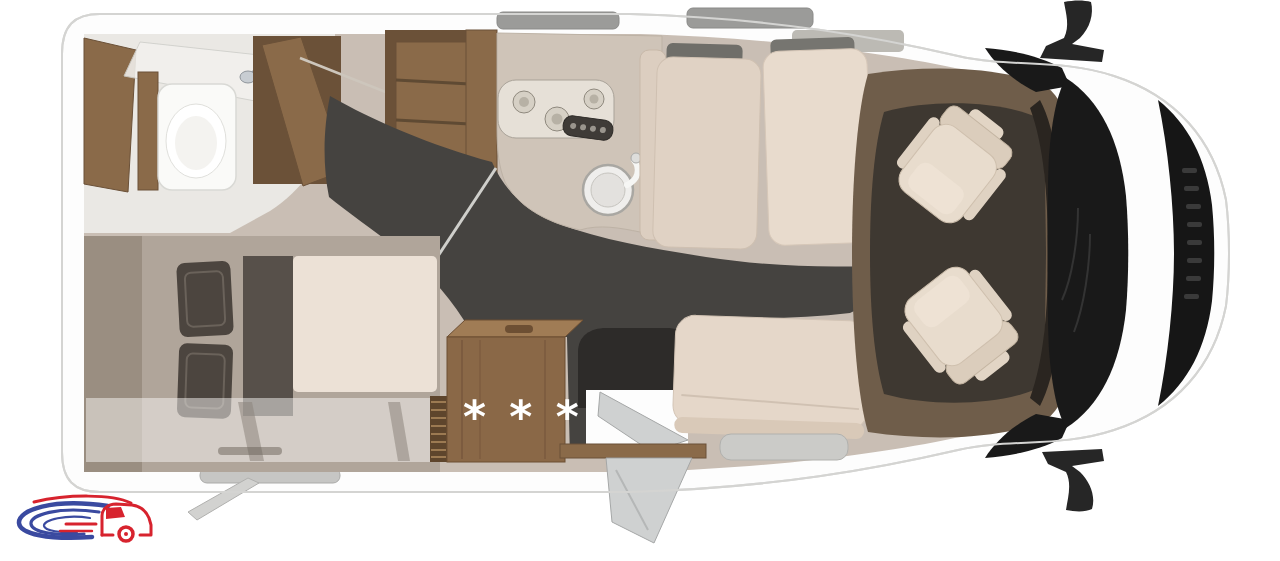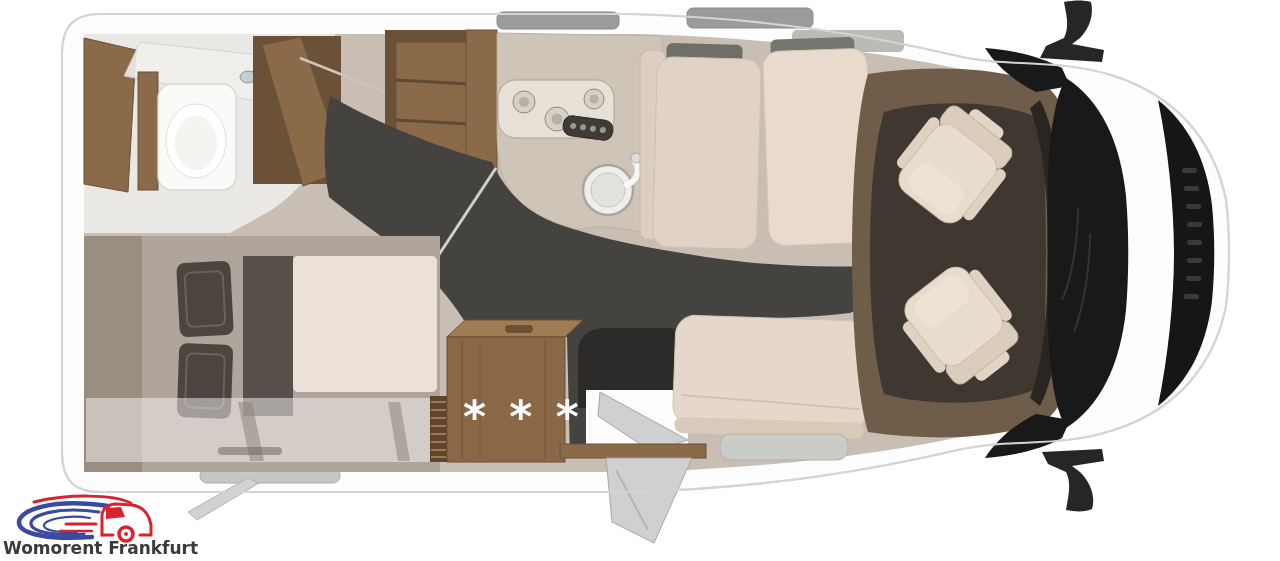--- a/index.html
+++ b/index.html
@@ -265,14 +265,13 @@
       <path d="M98,41 L109,41"></path>
       <polygon points="102,14 117,13 121,23 102,25" fill="#d7232e" stroke="none"></polygon>
       <line x1="62" y1="30" x2="92" y2="30"></line>
       <line x1="56" y1="37" x2="88" y2="37" stroke-width="2.4"></line>
     </g>
     <circle cx="122" cy="40" r="7" fill="#ffffff" stroke="#d7232e" stroke-width="3.5"></circle>
     <circle cx="122" cy="40" r="2" fill="#d7232e"></circle>
   </g>
 </svg>
 
-<div class="logo-text">Womorent Frankfurt</div>
 </div>
 
 </body></html>

